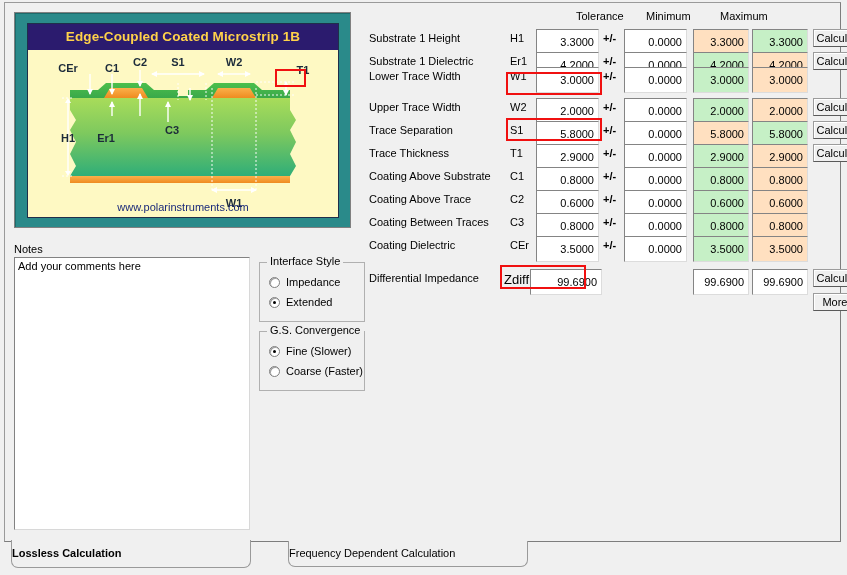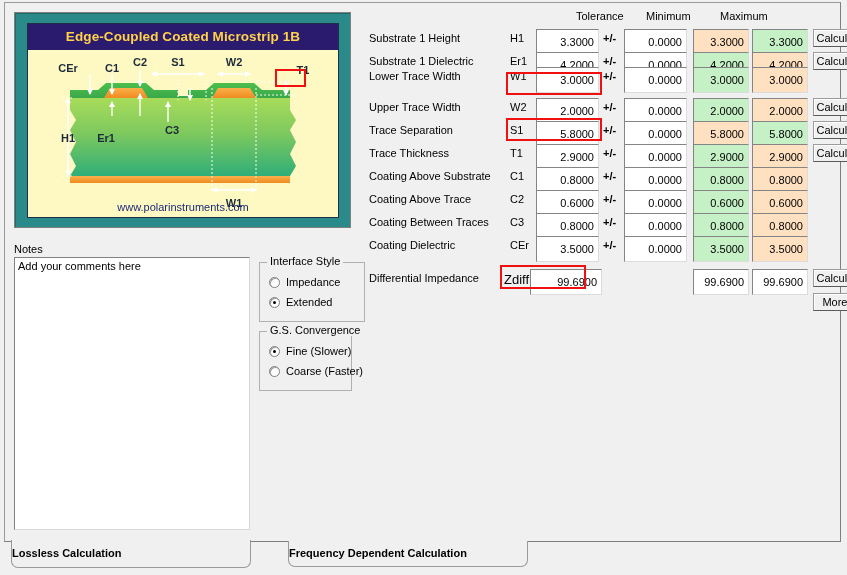--- a/index.html
+++ b/index.html
@@ -110,21 +110,21 @@
   }
   .groupbox .gb-legend {
     position: absolute;
     left: 7px; top: -7px;
     background: #f0f0f0;
     padding: 0 3px;
     font-size: 11px;
     white-space: nowrap;
   }
   #interface-style { left: 259px; top: 262px; width: 106px; height: 60px; }
-  #gs-convergence  { left: 259px; top: 331px; width: 93px; height: 60px; }
+  #gs-convergence  { left: 259px; top: 331px; width: 106px; height: 60px; }
 
   .radio-row {
     position: absolute;
     left: 9px;
     display: flex;
     align-items: center;
     gap: 6px;
     white-space: nowrap;
     cursor: default;
   }
@@ -265,21 +265,21 @@
     white-space: nowrap;
   }
   .tab.active {
     font-weight: bold;
     background: #f0f0f0;
     top: -1px;
     height: 28px;
     line-height: 27px;
   }
   #tab-lossless { left: 6px; width: 240px; }
-  #tab-freqdep  { left: 283px; width: 240px; font-weight: bold; }
+  #tab-freqdep  { left: 283px; width: 240px; }
 </style>
 </head>
 <body>
 
 <div id="app">
 
   <div class="client-panel"></div>
 
   <div class="diagram-box">
     <div class="diagram-inner">

